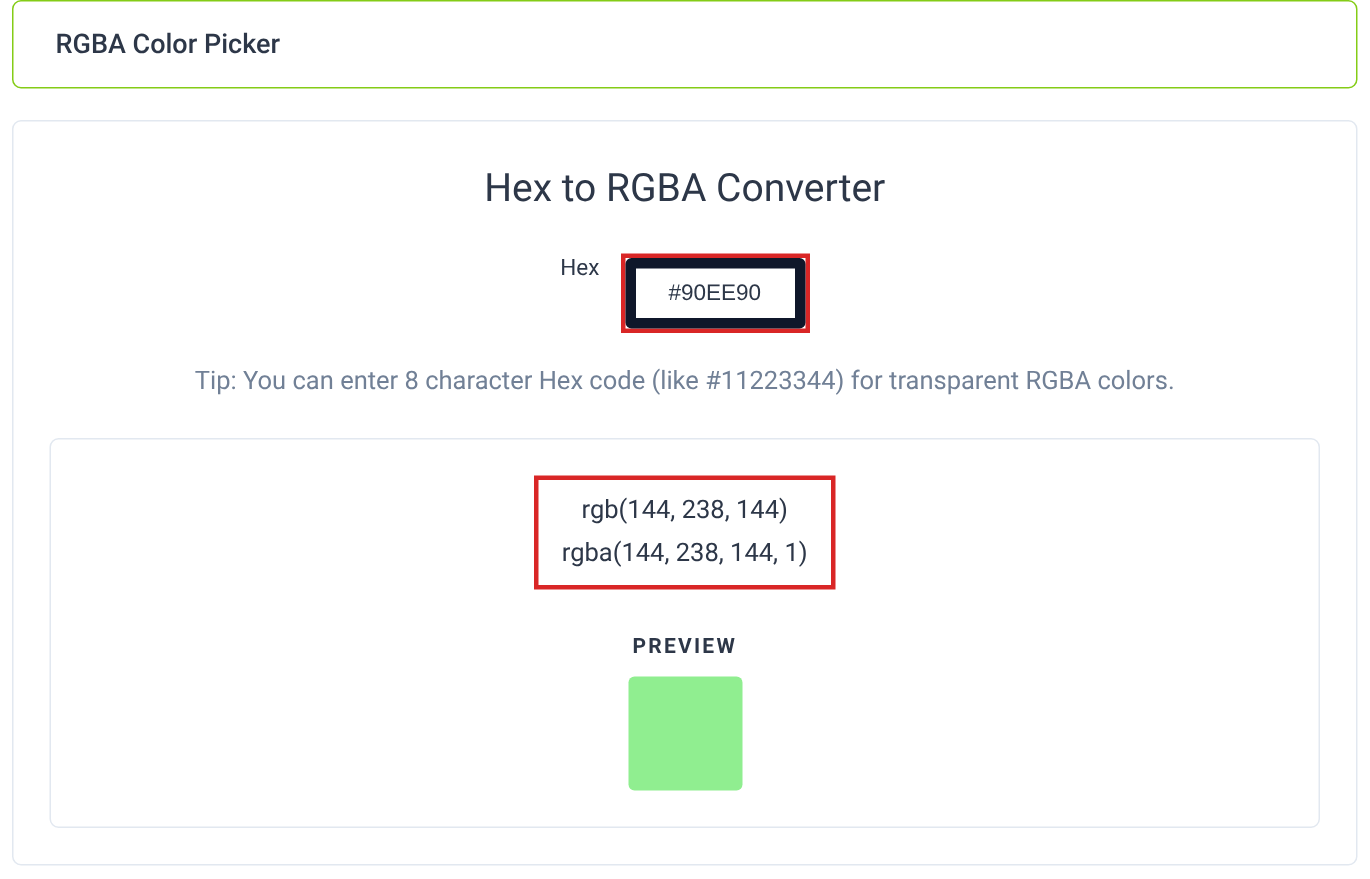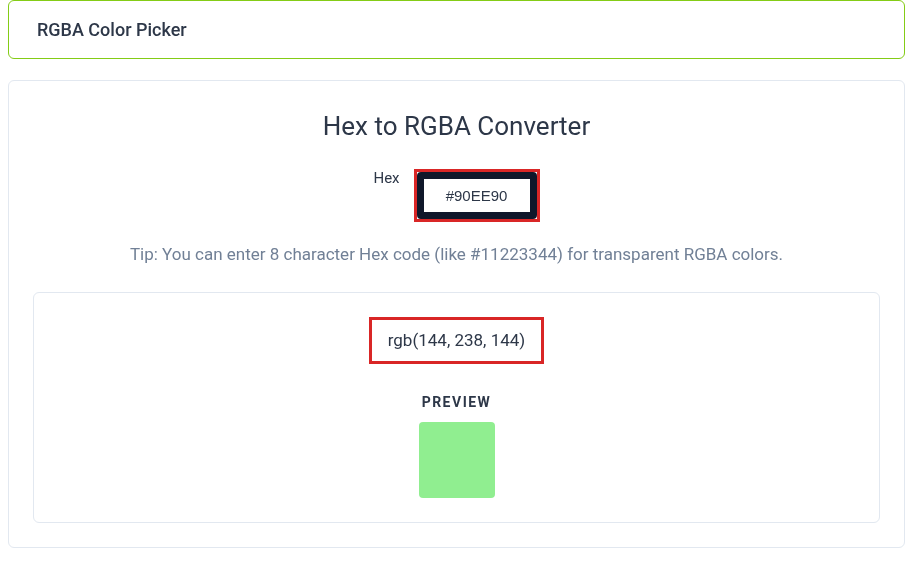--- a/index.html
+++ b/index.html
@@ -119,17 +119,18 @@
     <span class="hex-input-wrap">
       <input class="hex-input" type="text" value="#90EE90" style="">
     </span>
   </div>
 
   <div class="tip">Tip: You can enter 8 character Hex code (like #11223344) for transparent RGBA colors.</div>
 
   <div class="result-card">
     <div class="converted-box">
       <div class="converted-line">rgb(144, 238, 144)</div>
+      <div class="converted-line">rgba(144, 238, 144, 1)</div>
     </div>
     <div class="label-heading">PREVIEW</div>
     <div class="preview-swatch" style="background:#90EE90;"></div>
   </div>
 </div>
 
 </body></html>

